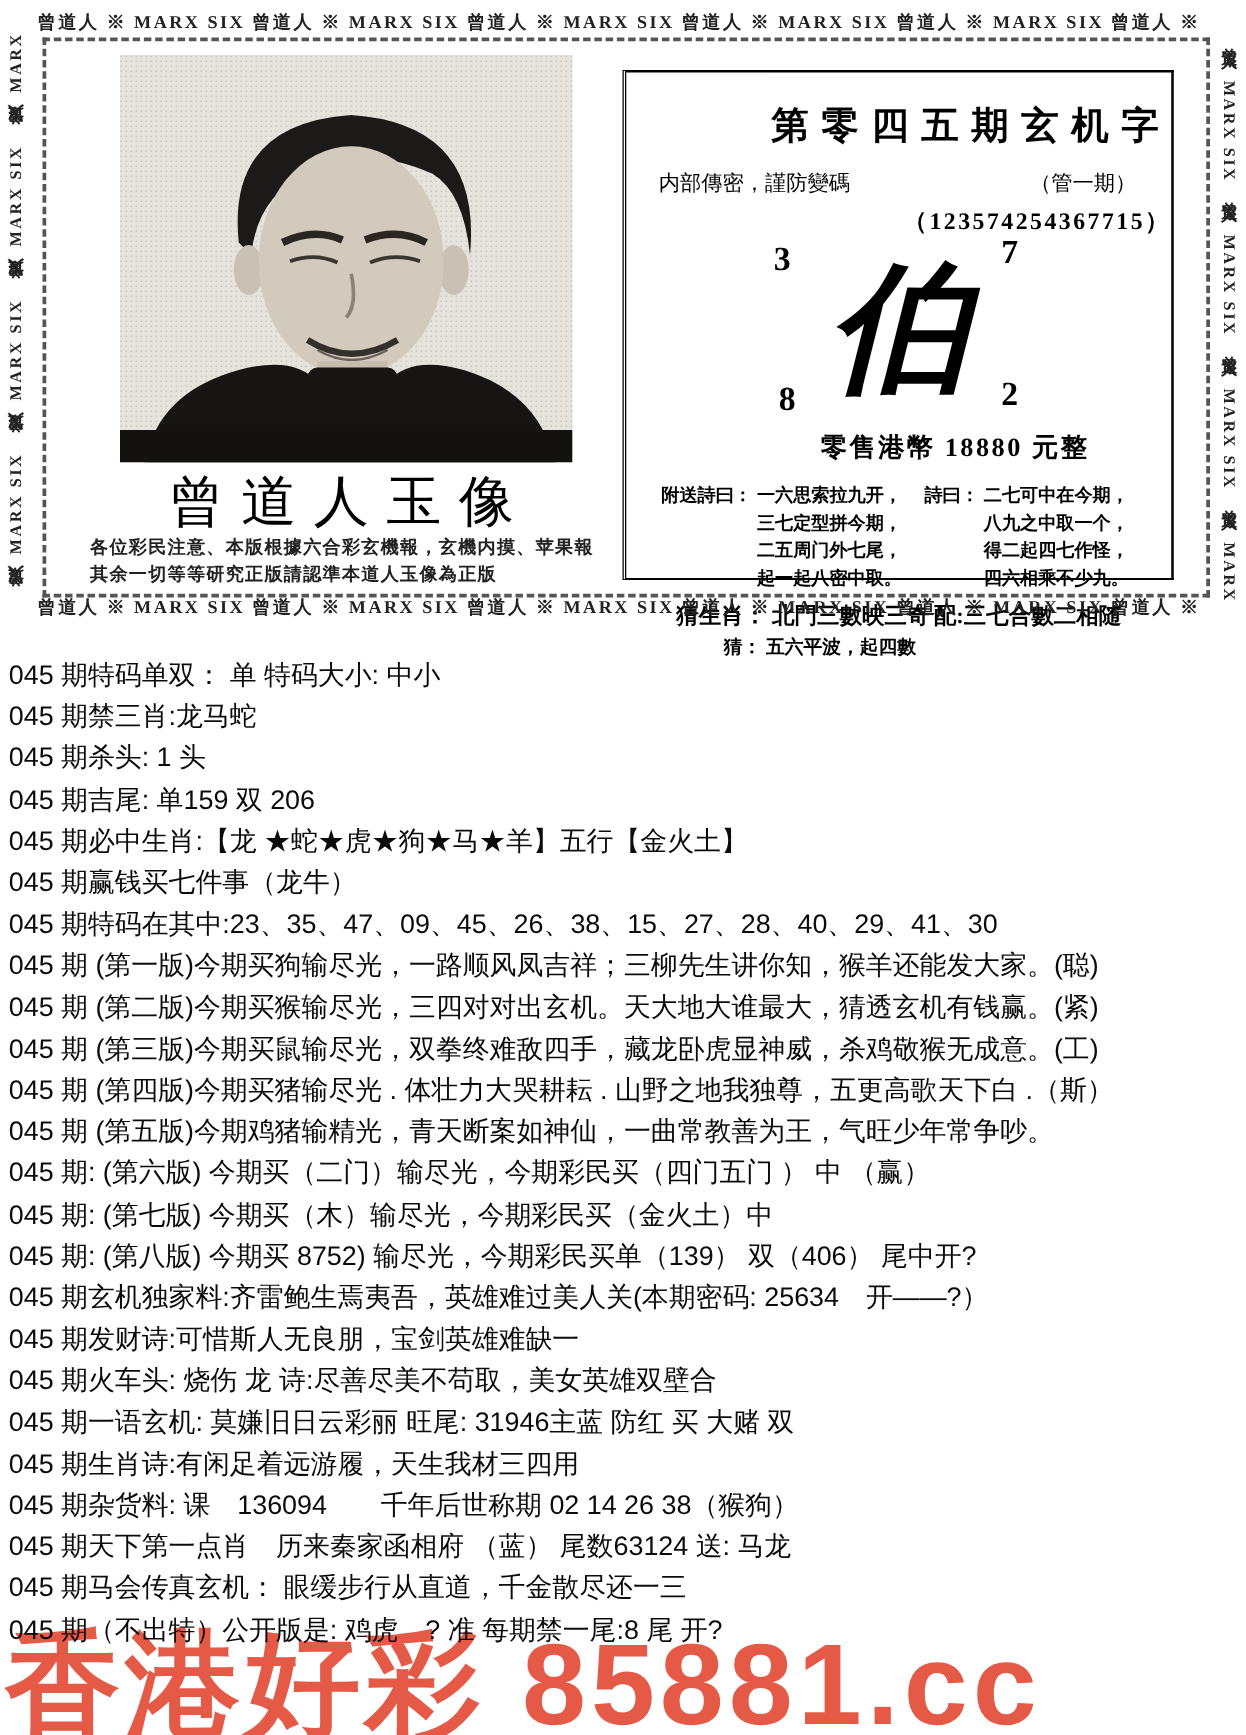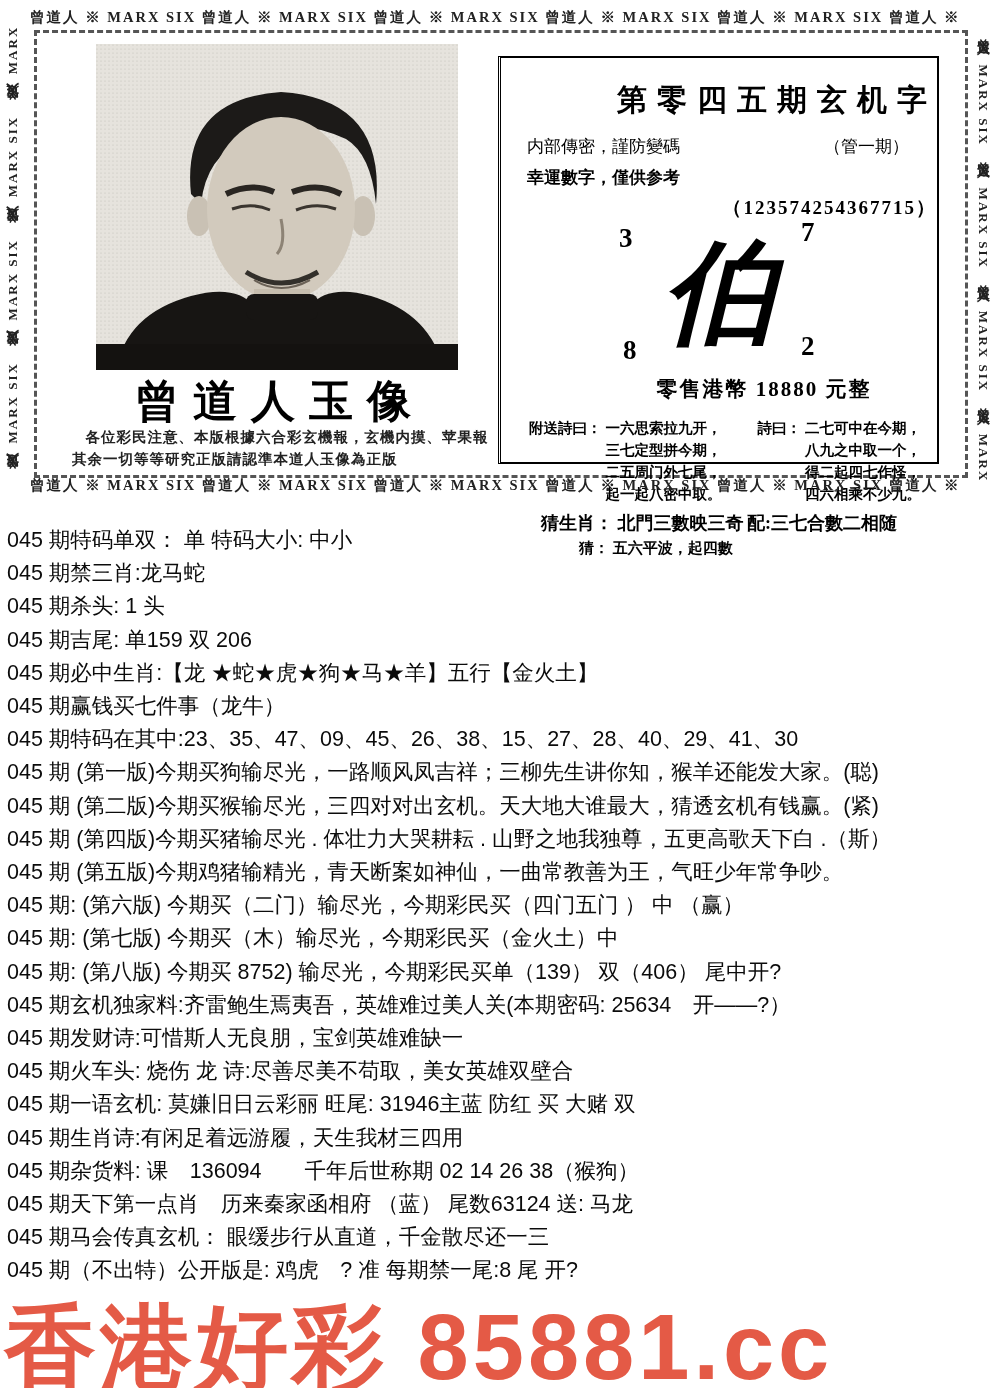--- a/index.html
+++ b/index.html
@@ -27,28 +27,28 @@
     position:absolute;left:34px;top:30px;width:928px;height:442px;
     border:3px dashed #555;
   }
   
   .photo{
     position:absolute;left:96px;top:44px;width:362px;height:326px;
     background:#e8e6e1;
   }
   .caption{
     position:absolute;left:60px;top:372px;width:440px;text-align:center;
-    font-family:"Liberation Serif",serif;font-weight:bold;font-size:44px;
+    font-family:"Liberation Serif",serif;font-weight:normal;font-size:44px;
     letter-spacing:14px;color:#000;
   }
   .photonote{
     position:absolute;left:72px;width:430px;font-size:14.5px;font-weight:bold;
     font-family:"Liberation Serif",serif;color:#222;letter-spacing:1px;
   }
-  .photonote.n1{top:428px;text-align:center;}
+  .photonote.n1{top:428px;}
   .photonote.n2{top:450px;}
   
   .panel{
     position:absolute;left:498px;top:56px;width:436px;height:404px;
     border:2px solid #000;border-left:3px double #000;
     font-family:"Liberation Serif",serif;color:#000;
   }
   .panel .title{
     text-align:right;margin-top:22px;font-size:30px;font-weight:bold;
     letter-spacing:10px;
@@ -74,21 +74,21 @@
   .corner.bl{left:122px;top:112px;}
   .corner.br{left:300px;top:108px;}
   .price{
     text-align:center;margin-top:4px;padding-left:90px;font-size:21px;
     font-weight:bold;letter-spacing:2px;
   }
   .poems{display:flex;margin-top:14px;font-size:14.5px;font-weight:bold;}
   .poemcol{line-height:22px;}
   .poemcol .lbl{display:inline-block;}
   .pl{margin-left:28px;display:flex;}
-  .pr{margin-left:36px;display:flex;}
+  .pr{margin-left:18px;display:flex;}
   .poemlines{margin-left:4px;}
   .guessrow{
     display:flex;justify-content:space-between;margin:6px 40px 0 40px;
     font-size:18px;font-weight:bold;
   }
   .guessrow2{margin:4px 0 0 78px;font-size:15px;font-weight:bold;}
   
   .bodylines{
     position:absolute;left:7px;top:524px;width:985px;
     font-size:21.5px;line-height:33.2px;font-weight:500;
@@ -147,21 +147,20 @@
 <div class="caption">曾道人玉像</div>
 <div class="photonote n1">各位彩民注意、本版根據六合彩玄機報，玄機内摸、苹果報</div>
 <div class="photonote n2">其余一切等等研究正版請認準本道人玉像為正版</div>
 
 <div class="panel">
   <div class="title">第零四五期玄机字</div>
   <div class="row1">
     <span>内部傳密，謹防變碼</span>
     <span>（管一期）</span>
   </div>
-  <div class="row2">幸運數字，僅供参考</div>
   <div class="nums">（123574254367715）</div>
   <div class="charblock">
     <span class="corner tl">3</span>
     <span class="corner tr">7</span>
     <span class="corner bl">8</span>
     <span class="corner br">2</span>
     <span class="bigchar">伯</span>
   </div>
   <div class="price">零售港幣 18880 元整</div>
   <div class="poems">
@@ -196,20 +195,21 @@
 <div class="bodylines">
   <div>045 期特码单双：  单   特码大小: 中小</div>
   <div>045 期禁三肖:龙马蛇</div>
   <div>045 期杀头: 1 头</div>
   <div>045 期吉尾: 单159   双 206</div>
   <div>045 期必中生肖:【龙 ★蛇★虎★狗★马★羊】五行【金火土】</div>
   <div>045 期赢钱买七件事（龙牛）</div>
   <div>045 期特码在其中:23、35、47、09、45、26、38、15、27、28、40、29、41、30</div>
   <div>045 期 (第一版)今期买狗输尽光，一路顺风凤吉祥；三柳先生讲你知，猴羊还能发大家。(聪)</div>
   <div>045 期 (第二版)今期买猴输尽光，三四对对出玄机。天大地大谁最大，猜透玄机有钱赢。(紧)</div>
+  <div>045 期 (第三版)今期买鼠输尽光，双拳终难敌四手，藏龙卧虎显神威，杀鸡敬猴无成意。(工)</div>
   <div>045 期 (第四版)今期买猪输尽光 . 体壮力大哭耕耘 . 山野之地我独尊，五更高歌天下白 .（斯）</div>
   <div>045 期 (第五版)今期鸡猪输精光，青天断案如神仙，一曲常教善为王，气旺少年常争吵。</div>
   <div>045 期: (第六版) 今期买（二门）输尽光，今期彩民买（四门五门 ） 中 （赢）</div>
   <div>045 期: (第七版) 今期买（木）输尽光，今期彩民买（金火土）中</div>
   <div>045 期: (第八版) 今期买 8752) 输尽光，今期彩民买单（139） 双（406） 尾中开?</div>
   <div>045 期玄机独家料:齐雷鲍生焉夷吾，英雄难过美人关(本期密码: 25634　开——?）</div>
   <div>045 期发财诗:可惜斯人无良朋，宝剑英雄难缺一</div>
   <div>045 期火车头: 烧伤 龙 诗:尽善尽美不苟取，美女英雄双壁合</div>
   <div>045 期一语玄机: 莫嫌旧日云彩丽 旺尾: 31946主蓝  防红 买 大赌 双</div>
   <div>045 期生肖诗:有闲足着远游履，天生我材三四用</div>

